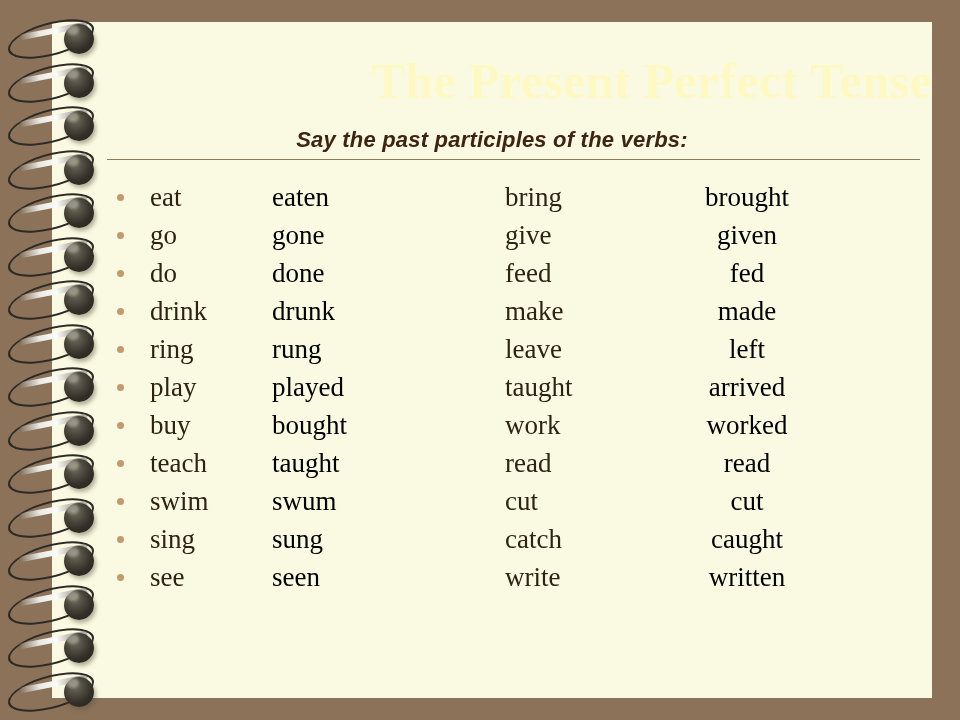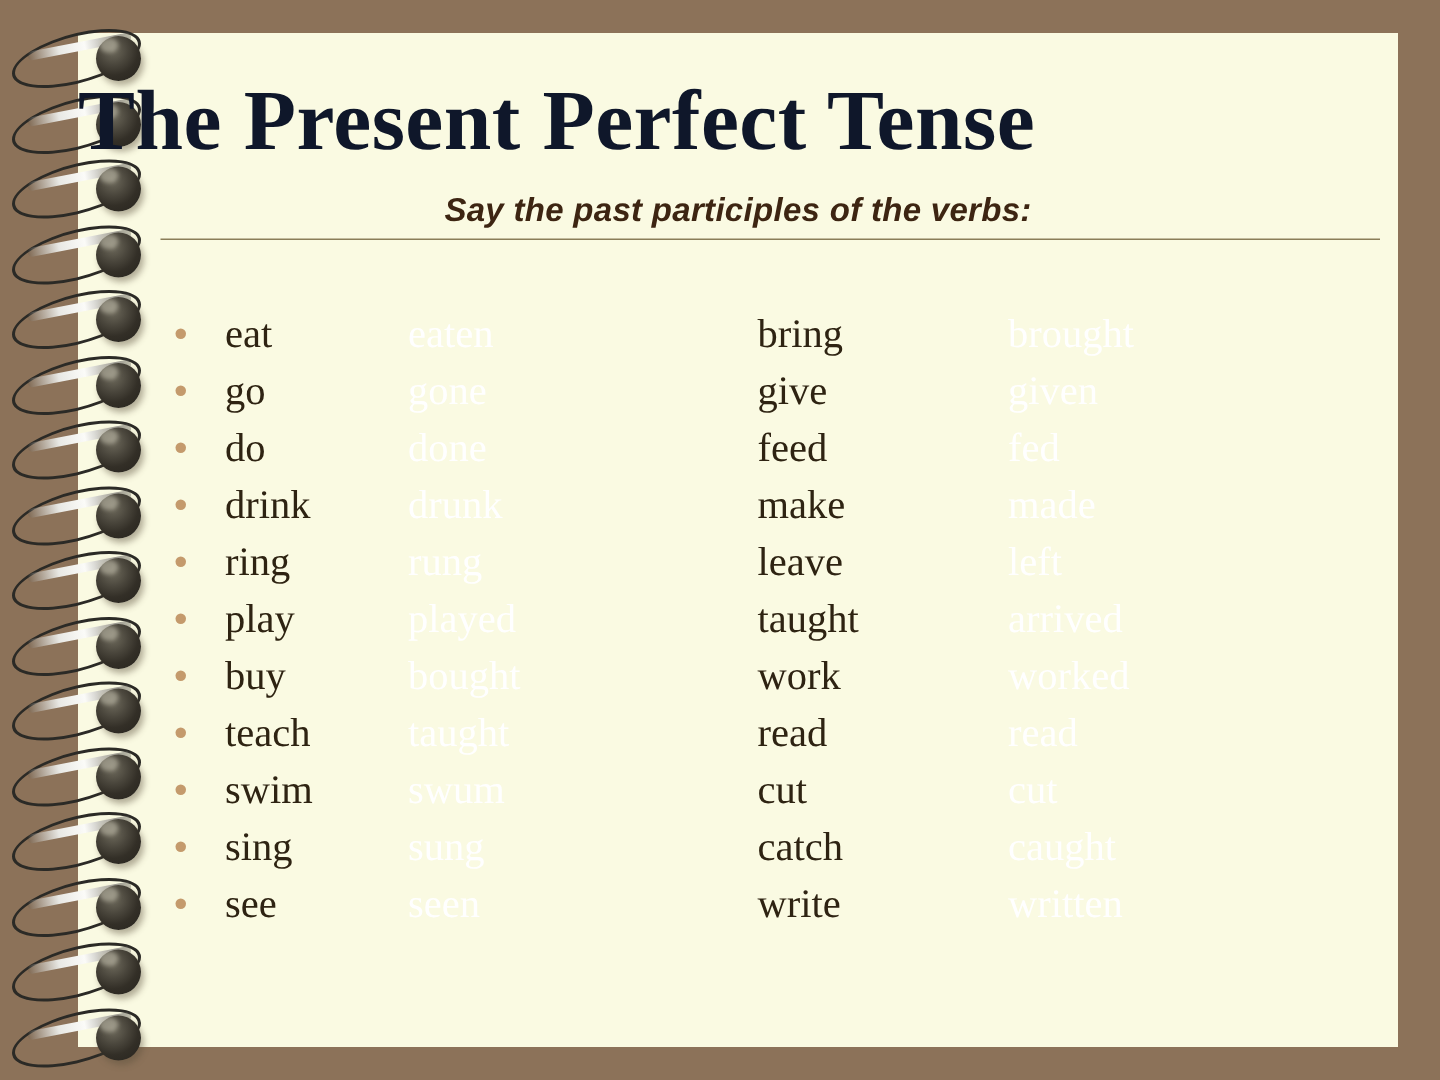--- a/index.html
+++ b/index.html
@@ -101,26 +101,26 @@
     background: rgba(200,196,178,0.55);
     filter: blur(1.5px);
   }
 
   
   #title {
     position: absolute;
     left: 52px;
     top: 58px;
     width: 880px;
-    text-align: left;
+    text-align: right;
     font-family: "Liberation Serif", serif;
     font-weight: bold;
-    font-size: 57px;
+    font-size: 50px;
     line-height: 46px;
-    color: #0f172a;
+    color: #fef9c3;
     letter-spacing: 0.3px;
   }
   #subtitle {
     position: absolute;
     left: 52px;
     top: 127px;
     width: 880px;
     text-align: center;
     font-family: "Liberation Sans", sans-serif;
     font-weight: bold;
@@ -136,21 +136,21 @@
     top: 159px;
     width: 813px;
     height: 0;
     border-top: 1.5px solid #8a7d58;
   }
 
   
   #verb-list {
     position: absolute;
     left: 0;
-    top: 203px;
+    top: 178px;
     width: 960px;
   }
   .verb-row {
     position: relative;
     height: 38px;
     line-height: 38px;
     font-family: "Liberation Serif", serif;
     font-size: 27px;
   }
   .bullet {
@@ -164,27 +164,27 @@
   }
   .cell {
     position: absolute;
     top: 0;
     white-space: nowrap;
   }
   .base {
     color: #2E2312;
   }
   .part {
-    color: #ffffff;
+    color: #000000;
   }
   
   .c1 { left: 150px;  width: 120px; text-align: left; }
   .c2 { left: 272px;  width: 150px; text-align: left; }
   .c3 { left: 505px;  width: 120px; }
-  .c4 { left: 672px;  width: 150px; text-align: left; }
+  .c4 { left: 672px;  width: 150px; text-align: center; }
 </style>
 </head>
 <body>
 
 <div id="slide">
 
   <div id="paper"></div>
 
   <div id="spiral">
       <div class="coil" style="top: 18px;">

